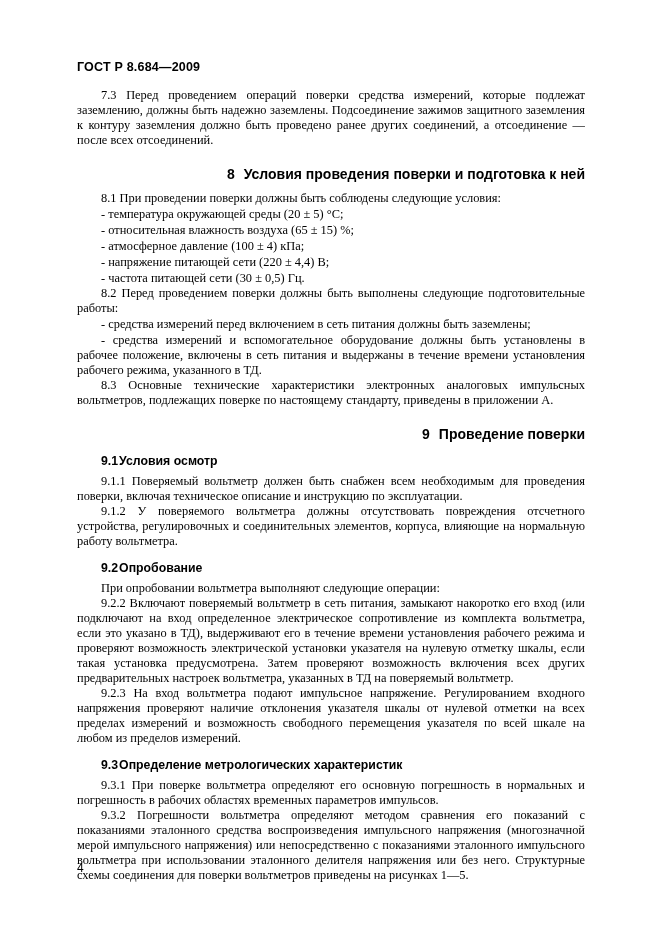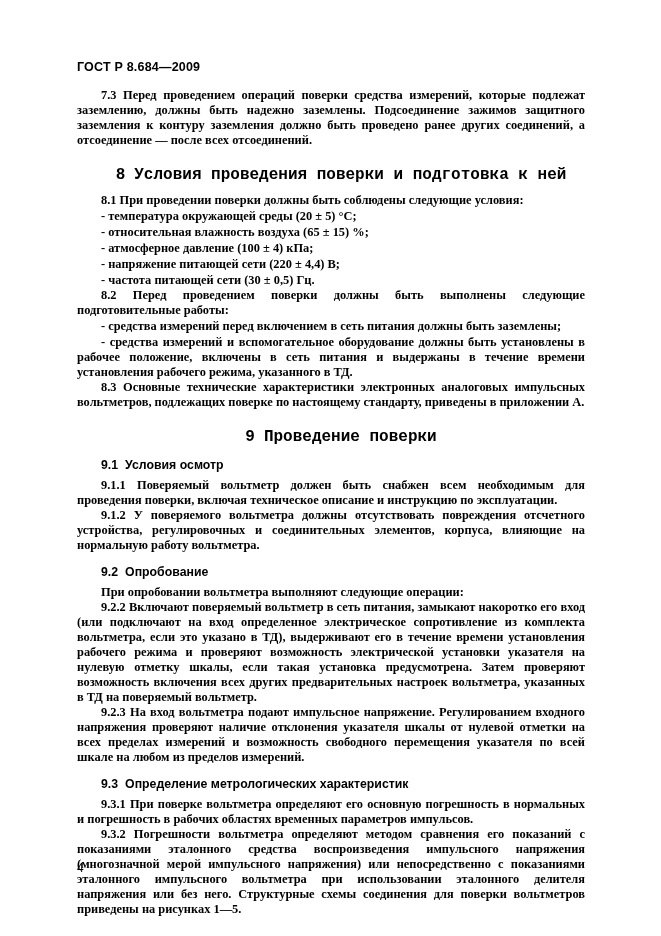--- a/index.html
+++ b/index.html
@@ -37,44 +37,43 @@
     top: 88px;
     left: 77px;
     width: 508px;
   }
   p {
     margin: 0;
     font-size: 12.4px;
     line-height: 15.0px;
     text-align: justify;
     text-justify: inter-word;
-    font-weight: bold;
   }
   .ind {
     text-indent: 24px;
   }
   .gap-sm { margin-top: 1px; }
   .h2 {
-    font-family: Liberation Mono, monospace;
-    font-size: 16px;
+    font-family: Liberation Sans, sans-serif;
+    font-size: 14px;
     font-weight: bold;
     margin: 18px 0 9px 0;
     text-indent: 20px;
-    text-align: center;
+    text-align: right;
   }
   .h3 {
     font-family: "Liberation Sans", sans-serif;
     font-size: 12.3px;
     font-weight: bold;
     margin: 12px 0 6px 0;
     text-indent: 24px;
     text-align: left;
   }
   .h2 .num { margin-right: 9px; }
-  .h3 .num { margin-right: 7px; }
+  .h3 .num { margin-right: 1px; }
   .pagenum {
     position: absolute;
     left: 77px;
     top: 861px;
     font-family: "Liberation Sans", sans-serif;
     font-size: 12px;
   }
 </style>
 </head>
 <body>

